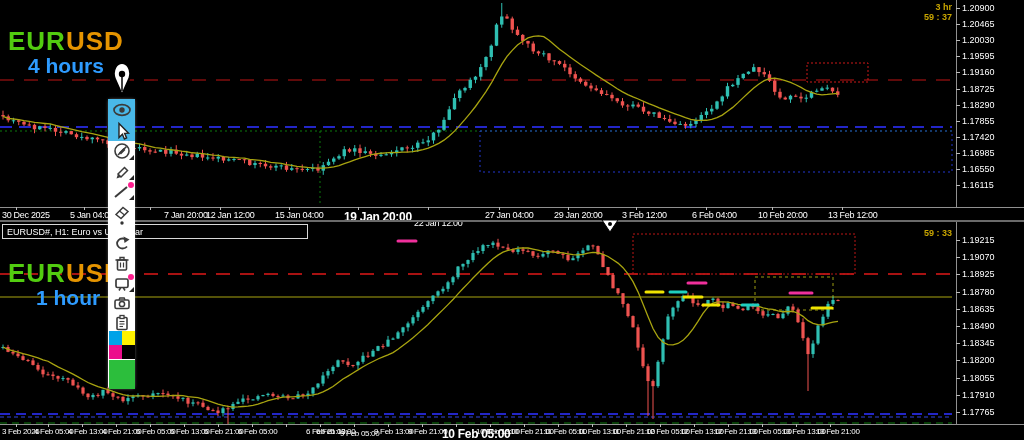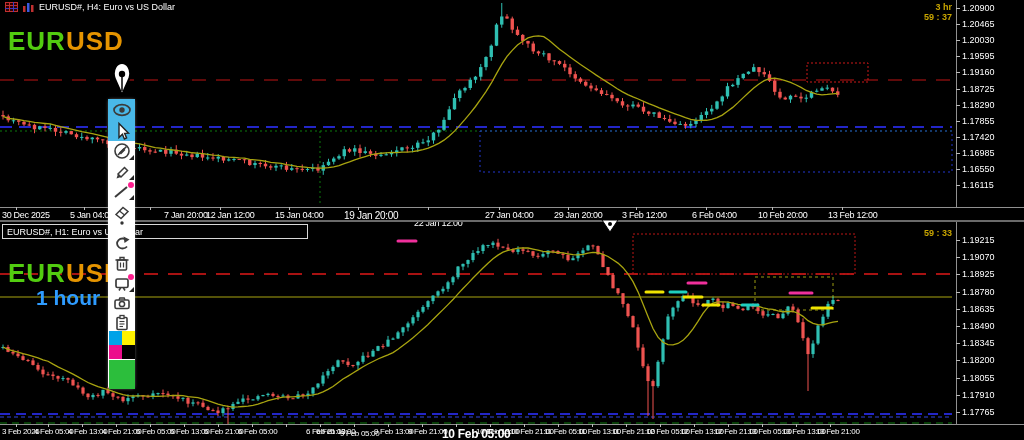--- a/index.html
+++ b/index.html
@@ -27,35 +27,20 @@
     border-left:5px solid transparent;border-bottom:5px solid #222;}
   .palette-grid{display:grid;grid-template-columns:13px 13px;grid-template-rows:14px 14px;width:26px;height:28px;}
   .label-abs{position:absolute;white-space:nowrap;}
 </style>
 </head>
 <body>
 
 <div id="screen">
 
   <div class="win" id="win0" style="top:0;height:221px;">
-    <div class="titlebar">
-      <svg width="13" height="10">
-        <rect x="0.5" y="0.5" width="12" height="9" fill="#300" stroke="#c03030"></rect>
-        <line x1="0" y1="3.5" x2="13" y2="3.5" stroke="#c03030"></line>
-          <line x1="0" y1="6.5" x2="13" y2="6.5" stroke="#3a3ac0"></line>
-        <line x1="4.5" y1="0" x2="4.5" y2="10" stroke="#c03030"></line>
-          <line x1="8.5" y1="0" x2="8.5" y2="10" stroke="#3a3ac0"></line>
-      </svg>
-      <svg width="13" height="10">
-        <rect x="1" y="4" width="2.5" height="6" fill="#c03030"></rect>
-          <rect x="5" y="1" width="2.5" height="9" fill="#3a5ae0"></rect>
-        <rect x="9" y="3" width="2.5" height="7" fill="#c03030"></rect>
-      </svg>
-      <span>EURUSD#, H4:  Euro vs US Dollar</span>
-    </div>
     <svg class="chart" id="svg0" style="top:0;" width="956" height="207">
         <line stroke="#c01414" stroke-width="1" fill="none" stroke-dasharray="14,10" x1="0" x2="952" y2="80" y1="80"></line>
         <line stroke="#2326c8" stroke-width="2" fill="none" stroke-dasharray="12,7" x1="0" x2="952" y2="127" y1="127"></line>
         <line stroke="#0c7a0c" stroke-width="1" fill="none" stroke-dasharray="2,3" x1="0" x2="952" y2="131" y1="131"></line>
         <line stroke="#0c7a0c" stroke-width="1" fill="none" stroke-dasharray="2,3" x2="320" x1="320" y1="131" y2="206"></line>
         <rect stroke="#2336d0" stroke-width="1" fill="none" stroke-dasharray="2,3" x="480" y="131" width="472" height="41"></rect>
         <rect stroke="#cc1818" stroke-width="1" fill="none" stroke-dasharray="2,2" x="807" y="63" width="61" height="19"></rect>
         <line x1="3" x2="3" y1="110.6483141909819" y2="119.50415294147096" stroke="#ef5350" stroke-width="1"></line>
         <rect x="1.3" y="115.04439853848889" width="3.4" height="1.3141252272762358" fill="#ef5350"></rect>
         <line x1="8.25" x2="8.25" y1="114.53367616953328" y2="122.40527318899986" stroke="#ef5350" stroke-width="1"></line>
@@ -374,20 +359,21 @@
         <rect x="825.55" y="87.65619414439425" width="3.4" height="1" fill="#2fbfb2"></rect>
         <line x1="832.5" x2="832.5" y1="87.46252474270295" y2="93.31298451505911" stroke="#ef5350" stroke-width="1"></line>
         <rect x="830.8" y="87.65619414439425" width="3.4" height="3.683148436325908" fill="#ef5350"></rect>
         <line x1="837.75" x2="837.75" y1="87.44577380009771" y2="97.29730266460683" stroke="#ef5350" stroke-width="1"></line>
         <rect x="836.05" y="91.33934258072016" width="3.4" height="3.5209829508482215" fill="#ef5350"></rect>
         <polyline points="3,116.35852376576513 8.25,118.33287505421322 13.5,118.98845867933706 18.75,119.68861346078339 24,120.64929331433959 29.25,121.33545054354859 34.5,122.47177625481437 39.75,122.96329904130543 45,123.51790537732758 50.25,123.95837388465182 55.5,125.4933339250274 60.75,126.74230161285027 66,127.8223282568483 71.25,129.06857833856253 76.5,130.3383849935513 81.75,131.55359263869465 87,132.54876832022333 92.25,133.66526806799695 97.5,134.8060059427796 102.75,136.04463236218783 108,137.28450583132914 113.25,138.3699377001729 118.5,139.64991300789637 123.75,140.93000434196088 129,142.02293181078974 134.25,143.17535949165932 139.5,143.9552389416797 144.75,145.22105151561556 150,146.44641777754296 155.25,147.5873091473803 160.5,148.15004085063003 165.75,149.1641171134636 171,149.74135317623148 176.25,150.40702885617503 181.5,151.15823109665422 186.75,151.76617155841552 192,152.76924268466888 197.25,153.10697563139257 202.5,153.70216699803714 207.75,154.27961776433045 213,155.16442774355878 218.25,155.46011596528814 223.5,156.54987505418248 228.75,157.11780264801345 234,157.4499812459806 239.25,157.923202228616 244.5,158.15315563549288 249.75,159.29662239341067 255,159.84236998983195 260.25,160.46476616806817 265.5,161.2369057011092 270.75,162.3211798216915 276,162.84054320564024 281.25,163.4416974831605 286.5,164.53006840280722 291.75,165.42310394987 297,166.37675637038427 302.25,166.80236757791138 307.5,167.39300613389352 312.75,167.7905097178789 318,168.22316257603933 323.25,167.98240508011543 328.5,167.57756314674754 333.75,166.8892073410413 339,165.5235344438477 344.25,163.62533888260725 349.5,161.899091503975 354.75,159.7979181317549 360,158.2039972832895 365.25,156.55906299740104 370.5,154.87463357800647 375.75,153.94409405740936 381,153.2476505037776 386.25,152.82625784986652 391.5,152.43379872577663 396.75,152.55012677180514 402,152.12481667474577 407.25,152.12246704858262 412.5,151.60498826011815 417.75,150.74359819117734 423,149.59672261152215 428.25,148.04801896486234 433.5,145.83056938280683 438.75,143.3807025729113 444,140.1407826463692 449.25,136.0386505805189 454.5,131.1001076385633 459.75,125.32138275644445 465,119.33528237923217 470.25,113.05065617277921 475.5,106.4910748379834 480.75,99.16185101199909 486,91.606070004798 491.25,83.19436785750622 496.5,73.6697995875353 501.75,64.38246164639443 507,56.435739578406626 512.25,50.355824225188954 517.5,45.053802023923744 522.75,41.167563044296365 528,37.850830794081816 533.25,36.282685195905565 538.5,35.920915868795575 543.75,36.6844718444337 549,40.256003654883244 554.25,44.72100873074315 559.5,49.25353140804738 564.75,53.03304138411302 570,56.9557561630647 575.25,60.717033668348265 580.5,64.54315515769335 585.75,67.96255394519463 591,71.462438338416 596.25,75.15387111112008 601.5,78.51939817540502 606.75,81.89062325150573 612,85.33116596962194 617.25,88.71030881904686 622.5,91.84158112756754 627.75,94.62974362384993 633,96.90472216722556 638.25,99.01412247690217 643.5,101.33494444068057 648.75,103.69197909167659 654,105.53083992567845 659.25,107.84124254556373 664.5,109.91890562946317 669.75,111.96315831652927 675,113.82109241621654 680.25,115.57169121843383 685.5,117.68859133789866 690.75,119.412436647506 696,120.25023738493606 701.25,120.36636704957198 706.5,120.27195587221618 711.75,119.35396315390794 717,117.59272761257577 722.25,115.06709654824806 727.5,111.28040456155313 732.75,107.3758393546054 738,102.6160404244857 743.25,97.61070142656565 748.5,92.78135045405011 753.75,87.99861292739399 759,84.06318554674274 764.25,80.61946341417264 769.5,78.55037595910485 774.75,78.08623728794046 780,79.22464099295902 785.25,80.68182473049964 790.5,82.44256193405018 795.75,84.72245450457558 801,87.39567686887457 806.25,90.45161313333082 811.5,92.42098515799735 816.75,94.05794048120734 822,94.81181691852399 827.25,94.39694470106625 832.5,93.77361100675384 837.75,93.31504840362662" fill="none" stroke="#a8a410" stroke-width="1.3"></polyline>
       </svg>
     <div class="biglabel" style="left:8px;top:26px;">
       <span style="color:#52cc10;">EUR</span><span style="color:#e59400;">USD</span>
     </div>
+    <div class="tflabel" style="left:28px;top:54px;color:#2e9bff;">4 hours</div>
     <div class="timer" style="right:72px;top:2px;color:#c8a500;">
       <div>3 hr</div>
       <div>59 : 37</div>
     </div>
     <div class="taxis-line" style="top:207px;left:0;width:1024px;"></div>
     <div class="vaxis-line" style="left:956px;top:0;height:207px;"></div>
   <div class="paxis label-abs" style="left: 962px; top: 3px;">1.20900</div>
       <div style="position: absolute; left: 956px; top: 8px; width: 4px; height: 1px; background: rgb(187, 187, 187); z-index: 3;"></div>
       <div class="paxis label-abs" style="left: 962px; top: 19.1px;">1.20465</div>
       <div style="position: absolute; left: 956px; top: 24.1px; width: 4px; height: 1px; background: rgb(187, 187, 187); z-index: 3;"></div>
@@ -414,21 +400,21 @@
       <div class="label-abs" style="left: 2px; top: 210px; color: rgb(255, 255, 255); font-size: 9px; letter-spacing: -0.3px; z-index: 3; position: absolute;">30 Dec 2025</div>
       <div style="position: absolute; left: 16px; top: 207px; width: 1px; height: 3px; background: rgb(187, 187, 187); z-index: 3;"></div>
       <div class="label-abs" style="left: 70px; top: 210px; color: rgb(255, 255, 255); font-size: 9px; letter-spacing: -0.3px; z-index: 3; position: absolute;">5 Jan 04:00</div>
       <div style="position: absolute; left: 84px; top: 207px; width: 1px; height: 3px; background: rgb(187, 187, 187); z-index: 3;"></div>
       <div class="label-abs" style="left: 136px; top: 210px; color: rgb(255, 255, 255); font-size: 9px; letter-spacing: -0.3px; z-index: 3; position: absolute; padding-left: 28px;">7 Jan 20:00</div>
       <div style="position: absolute; left: 150px; top: 207px; width: 1px; height: 3px; background: rgb(187, 187, 187); z-index: 3;"></div>
       <div class="label-abs" style="left: 206px; top: 210px; color: rgb(255, 255, 255); font-size: 9px; letter-spacing: -0.3px; z-index: 3; position: absolute;">12 Jan 12:00</div>
       <div style="position: absolute; left: 220px; top: 207px; width: 1px; height: 3px; background: rgb(187, 187, 187); z-index: 3;"></div>
       <div class="label-abs" style="left: 275px; top: 210px; color: rgb(255, 255, 255); font-size: 9px; letter-spacing: -0.3px; z-index: 3; position: absolute;">15 Jan 04:00</div>
       <div style="position: absolute; left: 289px; top: 207px; width: 1px; height: 3px; background: rgb(187, 187, 187); z-index: 3;"></div>
-      <div class="label-abs" style="left: 344px; top: 210px; color: rgb(255, 255, 255); font-size: 10px; letter-spacing: -0.3px; z-index: 3; position: absolute;">19 Jan 20:00</div>
+      <div class="label-abs" style="left: 344px; top: 210px; color: rgb(255, 255, 255); font-size: 12px; letter-spacing: -0.3px; z-index: 3; position: absolute; font-weight: bold;">19 Jan 20:00</div>
       <div style="position: absolute; left: 358px; top: 207px; width: 1px; height: 3px; background: rgb(187, 187, 187); z-index: 3;"></div>
       <div class="label-abs" style="left: 414px; top: 210px; color: rgb(255, 255, 255); font-size: 9px; letter-spacing: -0.3px; z-index: 3; position: absolute; margin-top: 8px;">22 Jan 12:00</div>
       <div style="position: absolute; left: 428px; top: 207px; width: 1px; height: 3px; background: rgb(187, 187, 187); z-index: 3;"></div>
       <div class="label-abs" style="left: 485px; top: 210px; color: rgb(255, 255, 255); font-size: 9px; letter-spacing: -0.3px; z-index: 3; position: absolute;">27 Jan 04:00</div>
       <div style="position: absolute; left: 499px; top: 207px; width: 1px; height: 3px; background: rgb(187, 187, 187); z-index: 3;"></div>
       <div class="label-abs" style="left: 554px; top: 210px; color: rgb(255, 255, 255); font-size: 9px; letter-spacing: -0.3px; z-index: 3; position: absolute;">29 Jan 20:00</div>
       <div style="position: absolute; left: 568px; top: 207px; width: 1px; height: 3px; background: rgb(187, 187, 187); z-index: 3;"></div>
       <div class="label-abs" style="left: 622px; top: 210px; color: rgb(255, 255, 255); font-size: 9px; letter-spacing: -0.3px; z-index: 3; position: absolute;">3 Feb 12:00</div>
       <div style="position: absolute; left: 636px; top: 207px; width: 1px; height: 3px; background: rgb(187, 187, 187); z-index: 3;"></div>
       <div class="label-abs" style="left: 692px; top: 210px; color: rgb(255, 255, 255); font-size: 9px; letter-spacing: -0.3px; z-index: 3; position: absolute;">6 Feb 04:00</div>

